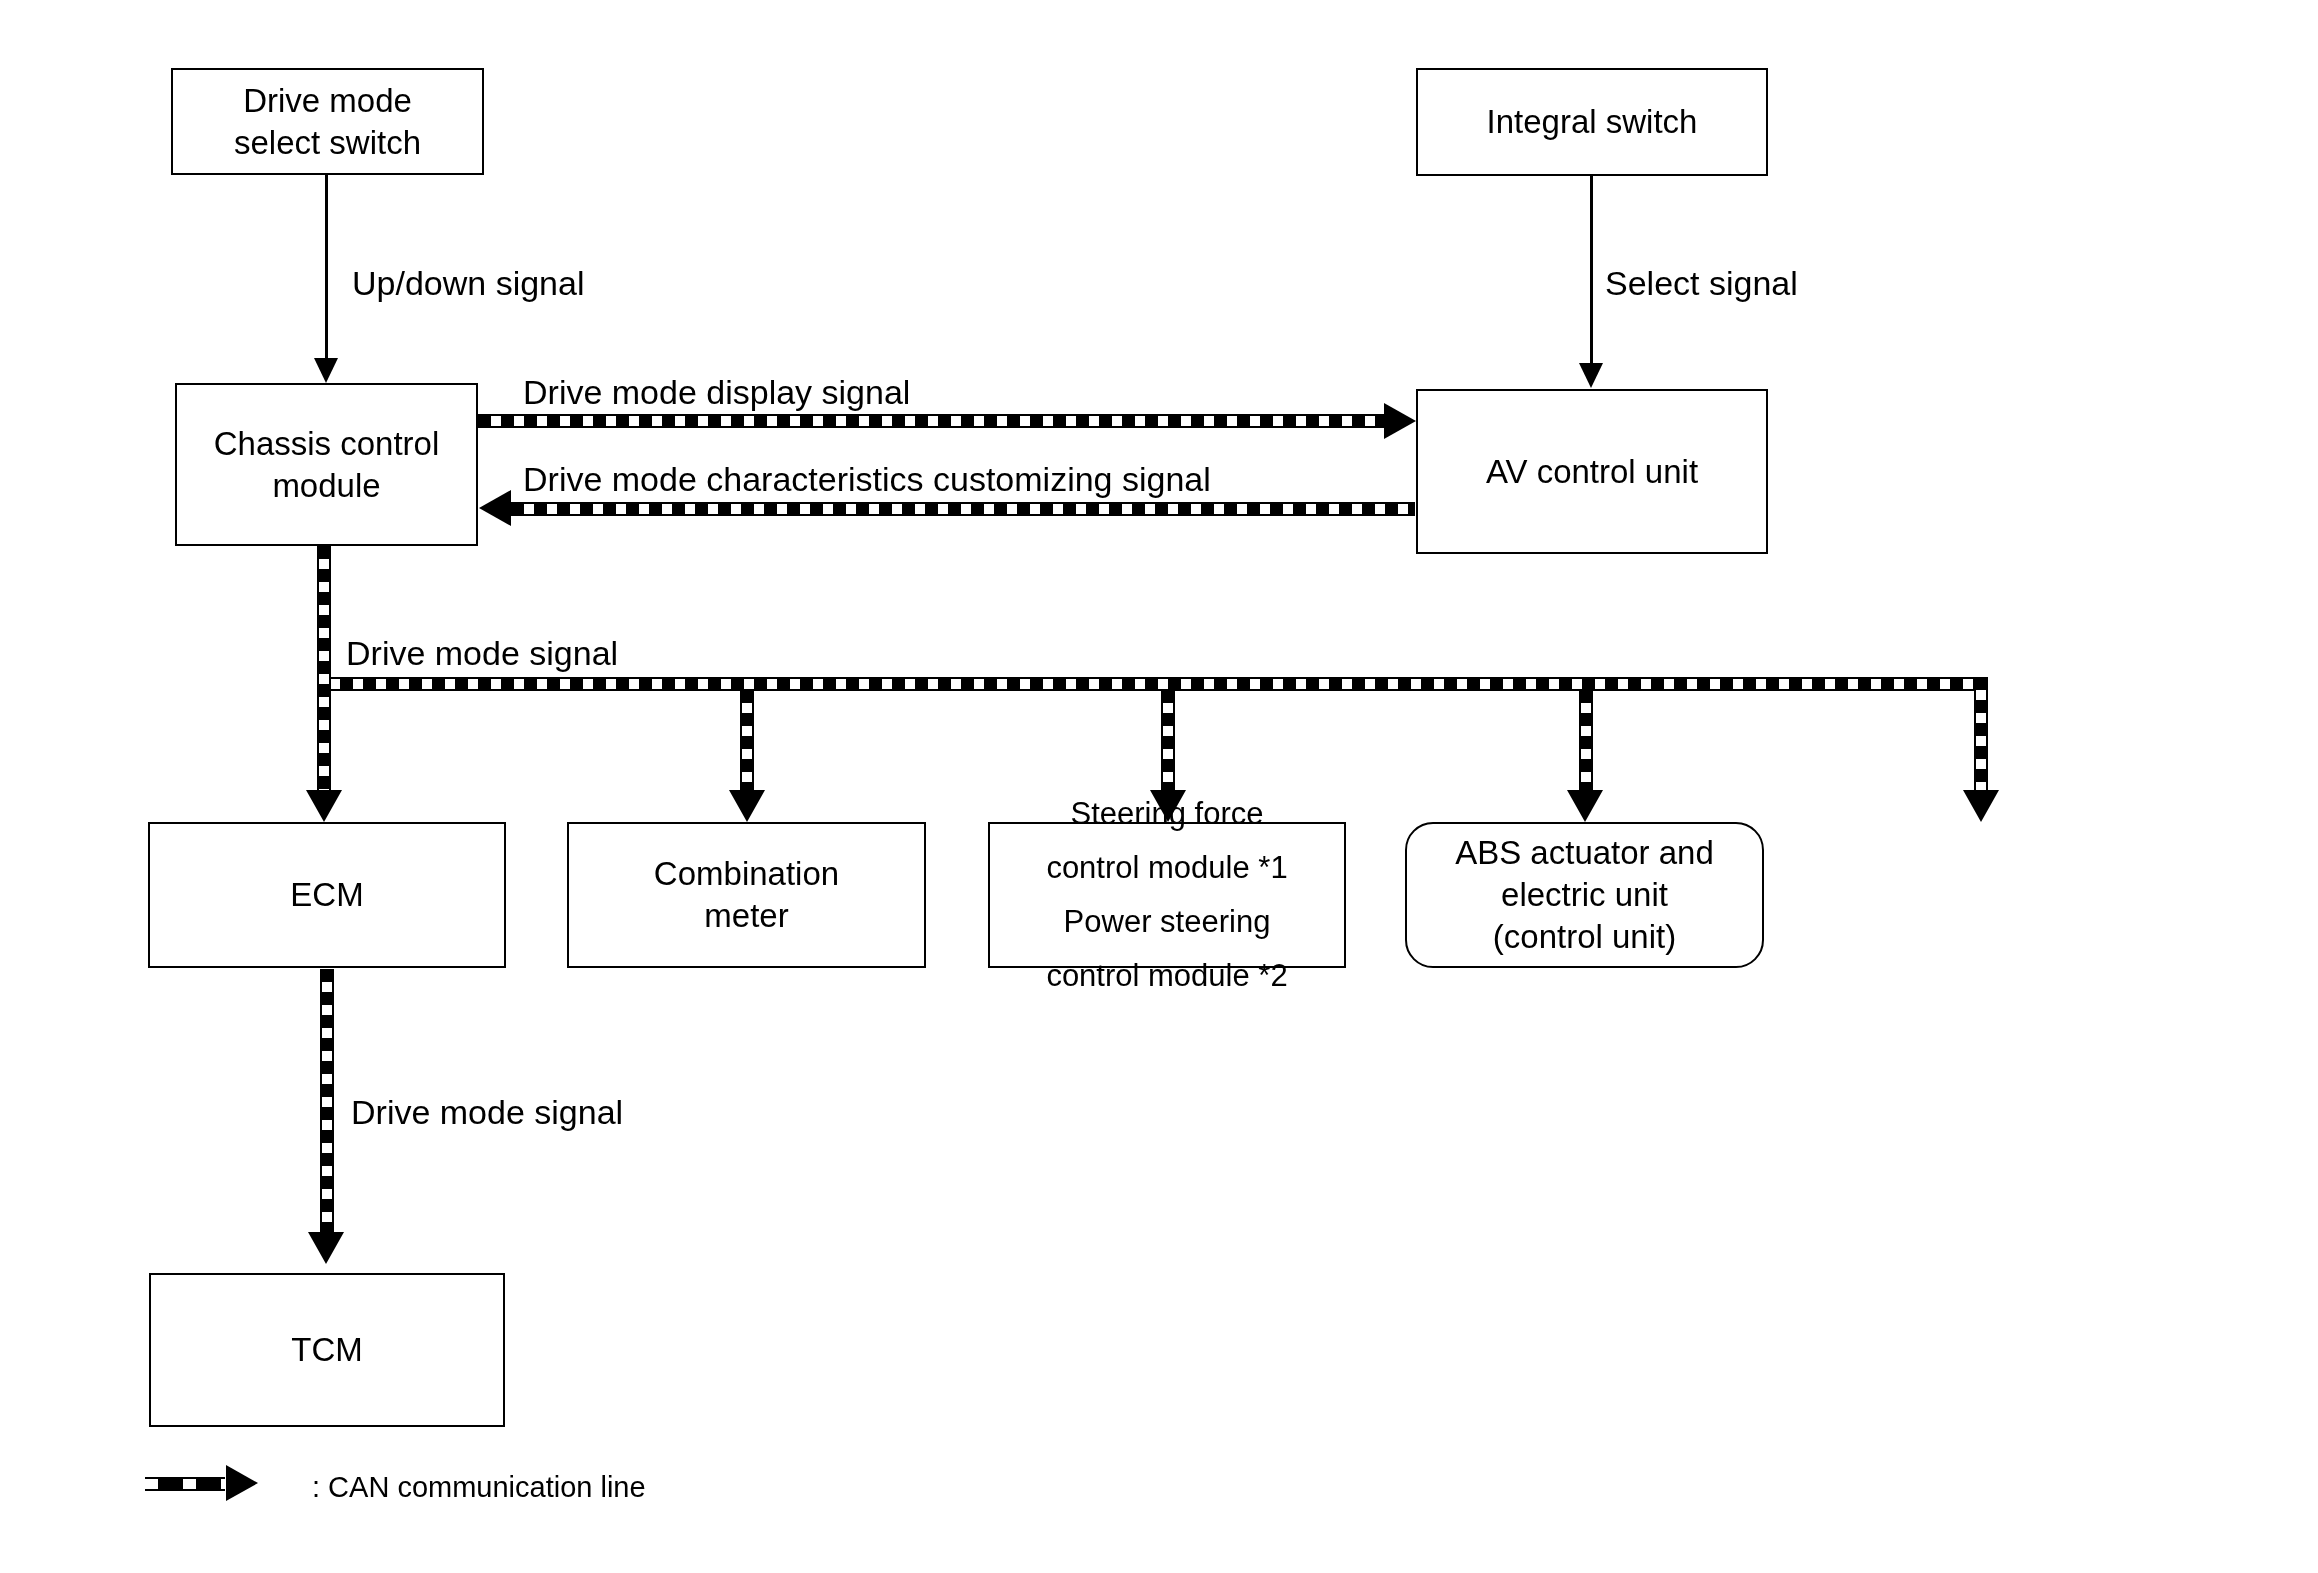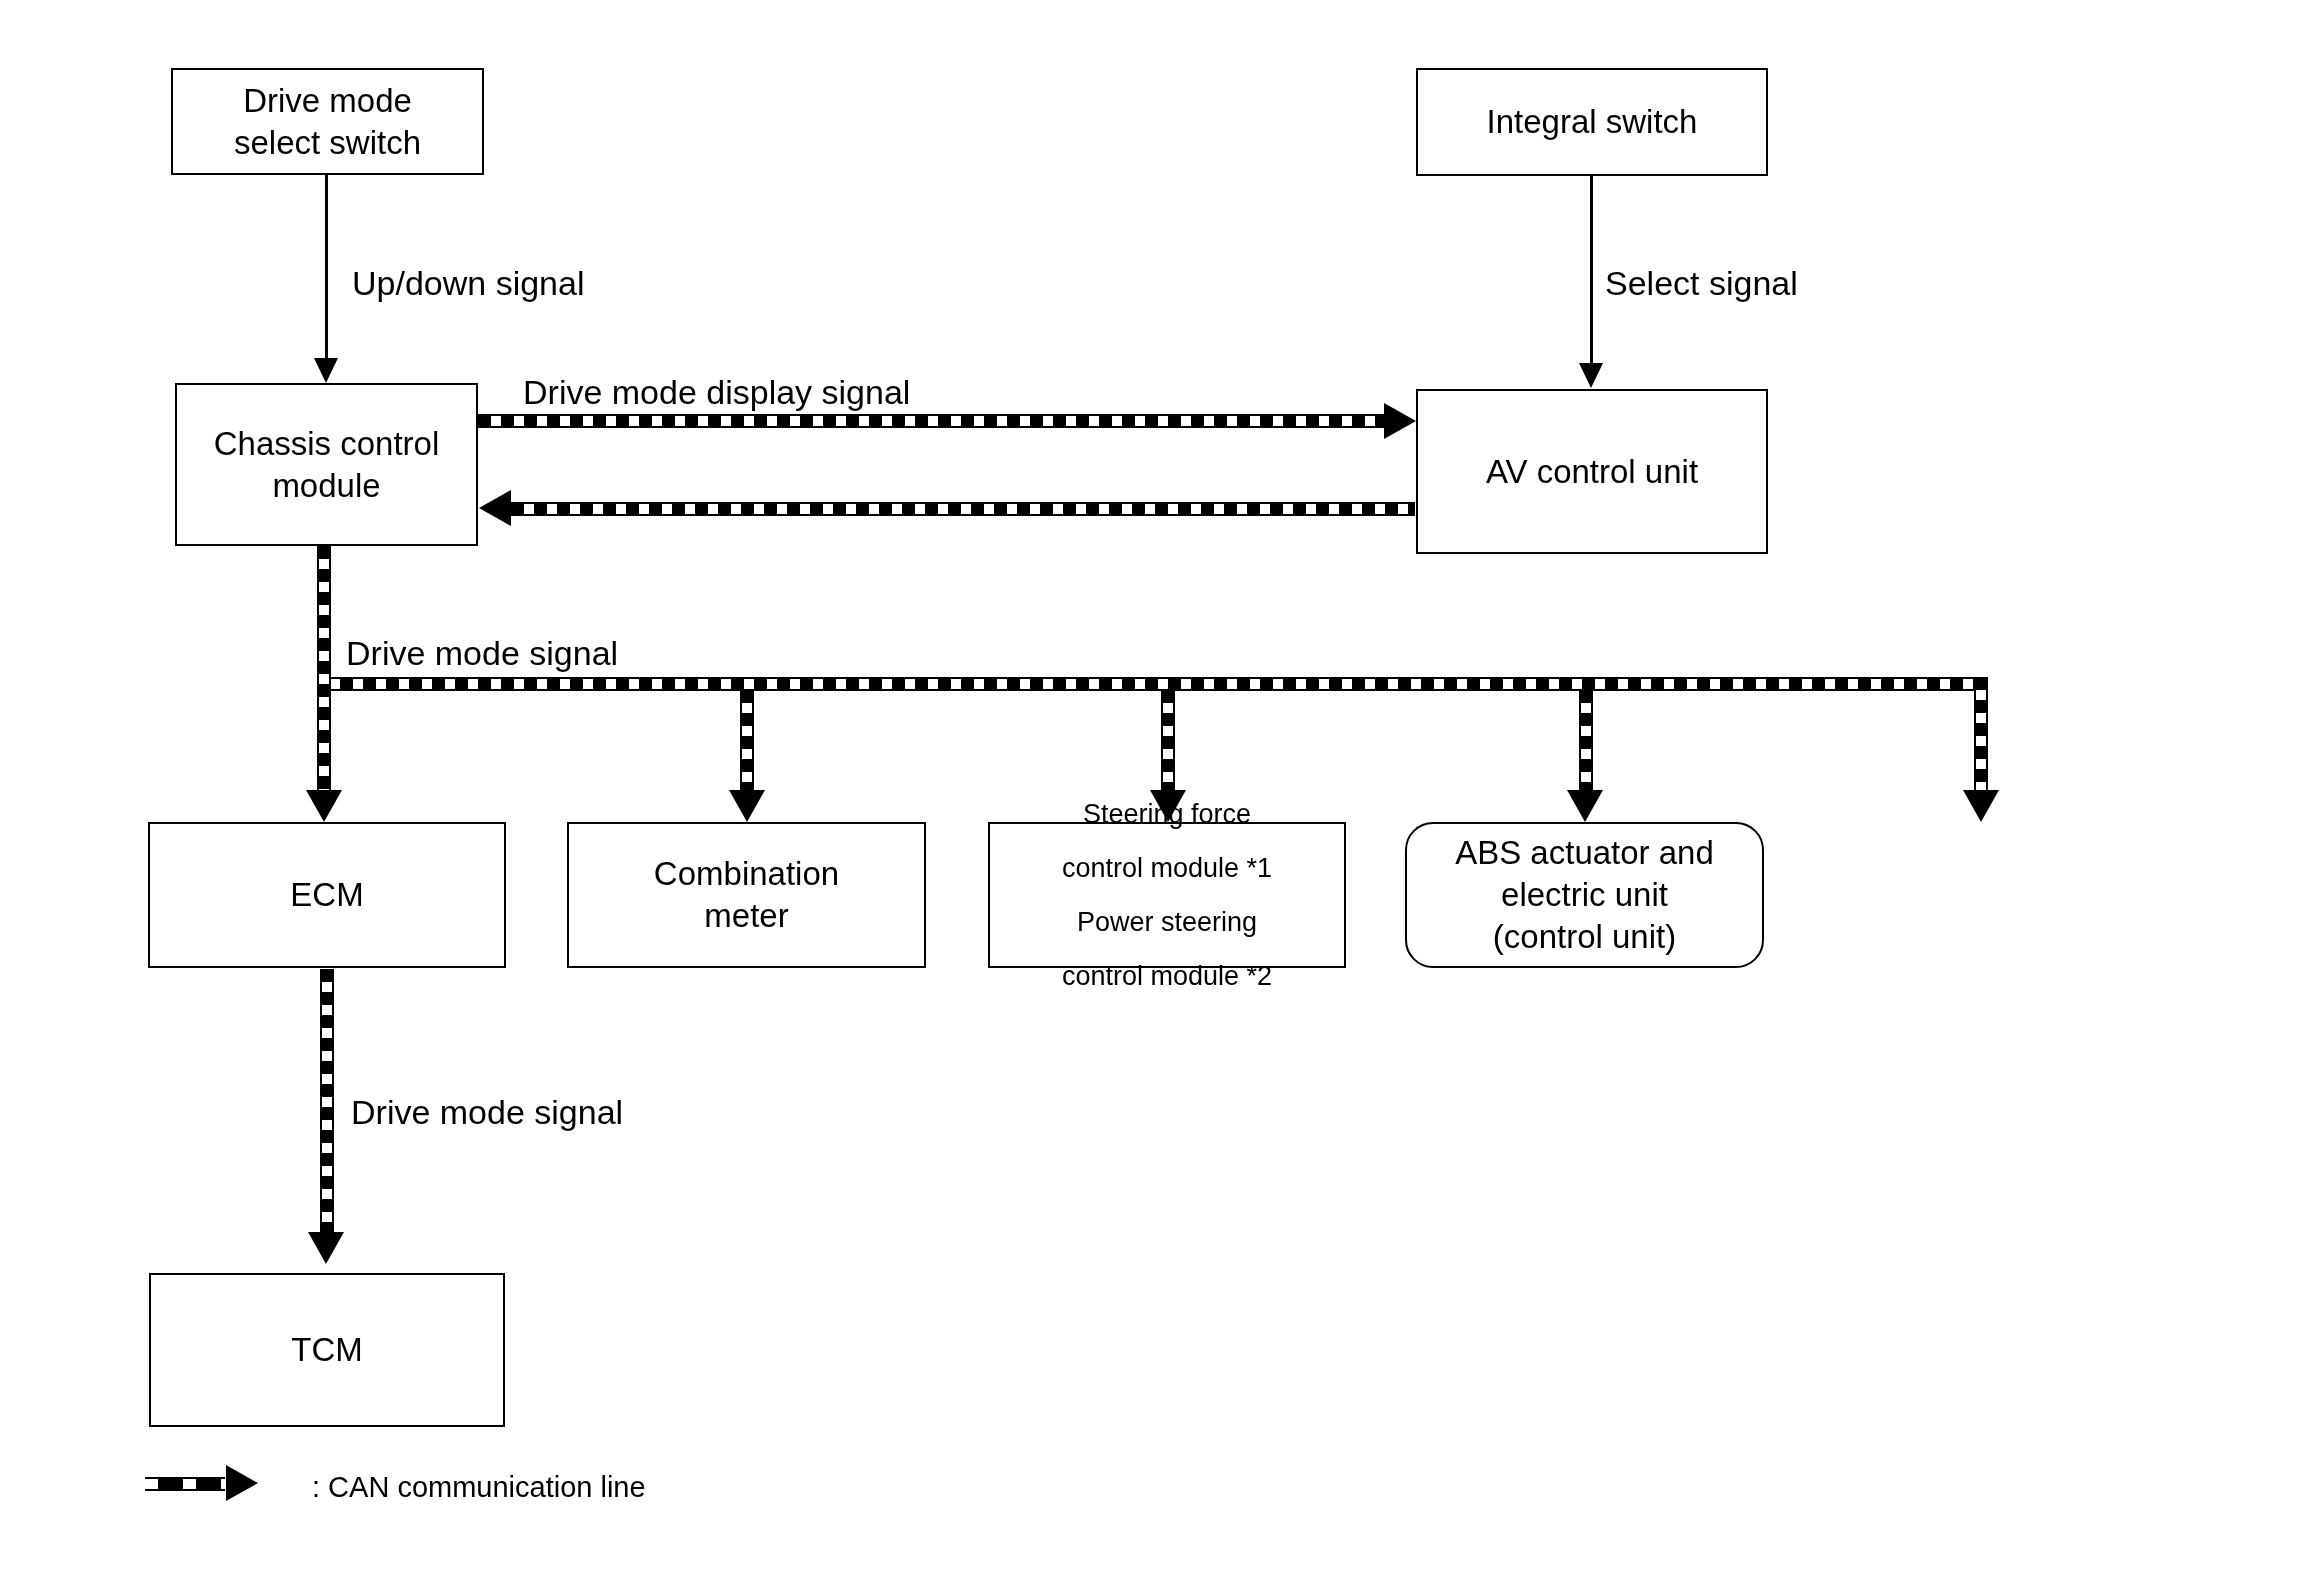--- a/index.html
+++ b/index.html
@@ -1,21 +1,21 @@
 <!DOCTYPE html>
 <html style="font-size:9.2px"><head>
 <meta charset="utf-8">
 <style>
   html,body{margin:0;padding:0;background:#ffffff;}
   .stage{position:relative;width:2319px;height:1573px;background:#ffffff;overflow:hidden;
          font-family:"Liberation Sans","DejaVu Sans",sans-serif;color:#000;}
   .box{position:absolute;box-sizing:border-box;border:2.9px solid #000;background:#fff;
        display:flex;flex-direction:column;align-items:center;justify-content:center;
        text-align:center;font-size:33px;line-height:42px;z-index:4;}
-  .box.small{font-size:27px;line-height:34px;gap:20px;}
+  .box.small{font-size:31px;line-height:34px;gap:20px;}
   .lbl{position:absolute;font-size:34px;line-height:38px;white-space:nowrap;z-index:5;}
   .lbl.legendtxt{font-size:29px;line-height:34px;}
   .thinline{position:absolute;width:2.9px;background:#000;}
   .arrow-down-thin{position:absolute;width:0;height:0;border-left:12.6px solid transparent;
        border-right:12.6px solid transparent;border-top:25px solid #000;}
   .can-h{position:absolute;height:9.8px;border-top:2.3px solid #000;border-bottom:2.3px solid #000;
        background:repeating-linear-gradient(90deg,#000 0 12.6px,#fff 12.6px 23px);z-index:1;}
   .can-v{position:absolute;width:9.8px;border-left:2.3px solid #000;border-right:2.3px solid #000;
        background:repeating-linear-gradient(180deg,#000 0 12.6px,#fff 12.6px 23px);z-index:2;}
   .legend-band{background:repeating-linear-gradient(90deg,#fff 0 13.2px,#000 13.2px 38px);}
@@ -38,20 +38,21 @@
   <div class="thinline" style="left:1590px;top:176px;height:187px;"></div>
   <div class="arrow-down-thin" style="left:1579px;top:363px;"></div>
   <div class="lbl" style="left:1605px;top:264px;">Select signal</div>
 
   <div class="can-h" style="left:478px;top:414px;width:906px;"></div>
   <div class="arrow-right" style="left:1384px;top:403px;"></div>
   <div class="lbl" style="left:523px;top:373px;">Drive mode display signal</div>
 
   <div class="can-h" style="left:511px;top:502px;width:904px;"></div>
   <div class="arrow-left" style="left:479px;top:490px;"></div>
+  <div class="lbl" style="left:523px;top:460px;">Drive mode characteristics customizing signal</div>
 
   <div class="can-h" style="left:317px;top:677px;width:1671px;"></div>
   <div class="lbl" style="left:346px;top:634px;">Drive mode signal</div>
 
   <div class="can-v" style="left:317px;top:546px;height:244px;"></div>
   <div class="arrow-down" style="left:306px;top:790px;"></div>
 
   <div class="can-v" style="left:740px;top:690px;height:100px;"></div>
   <div class="arrow-down" style="left:729px;top:790px;"></div>
 

